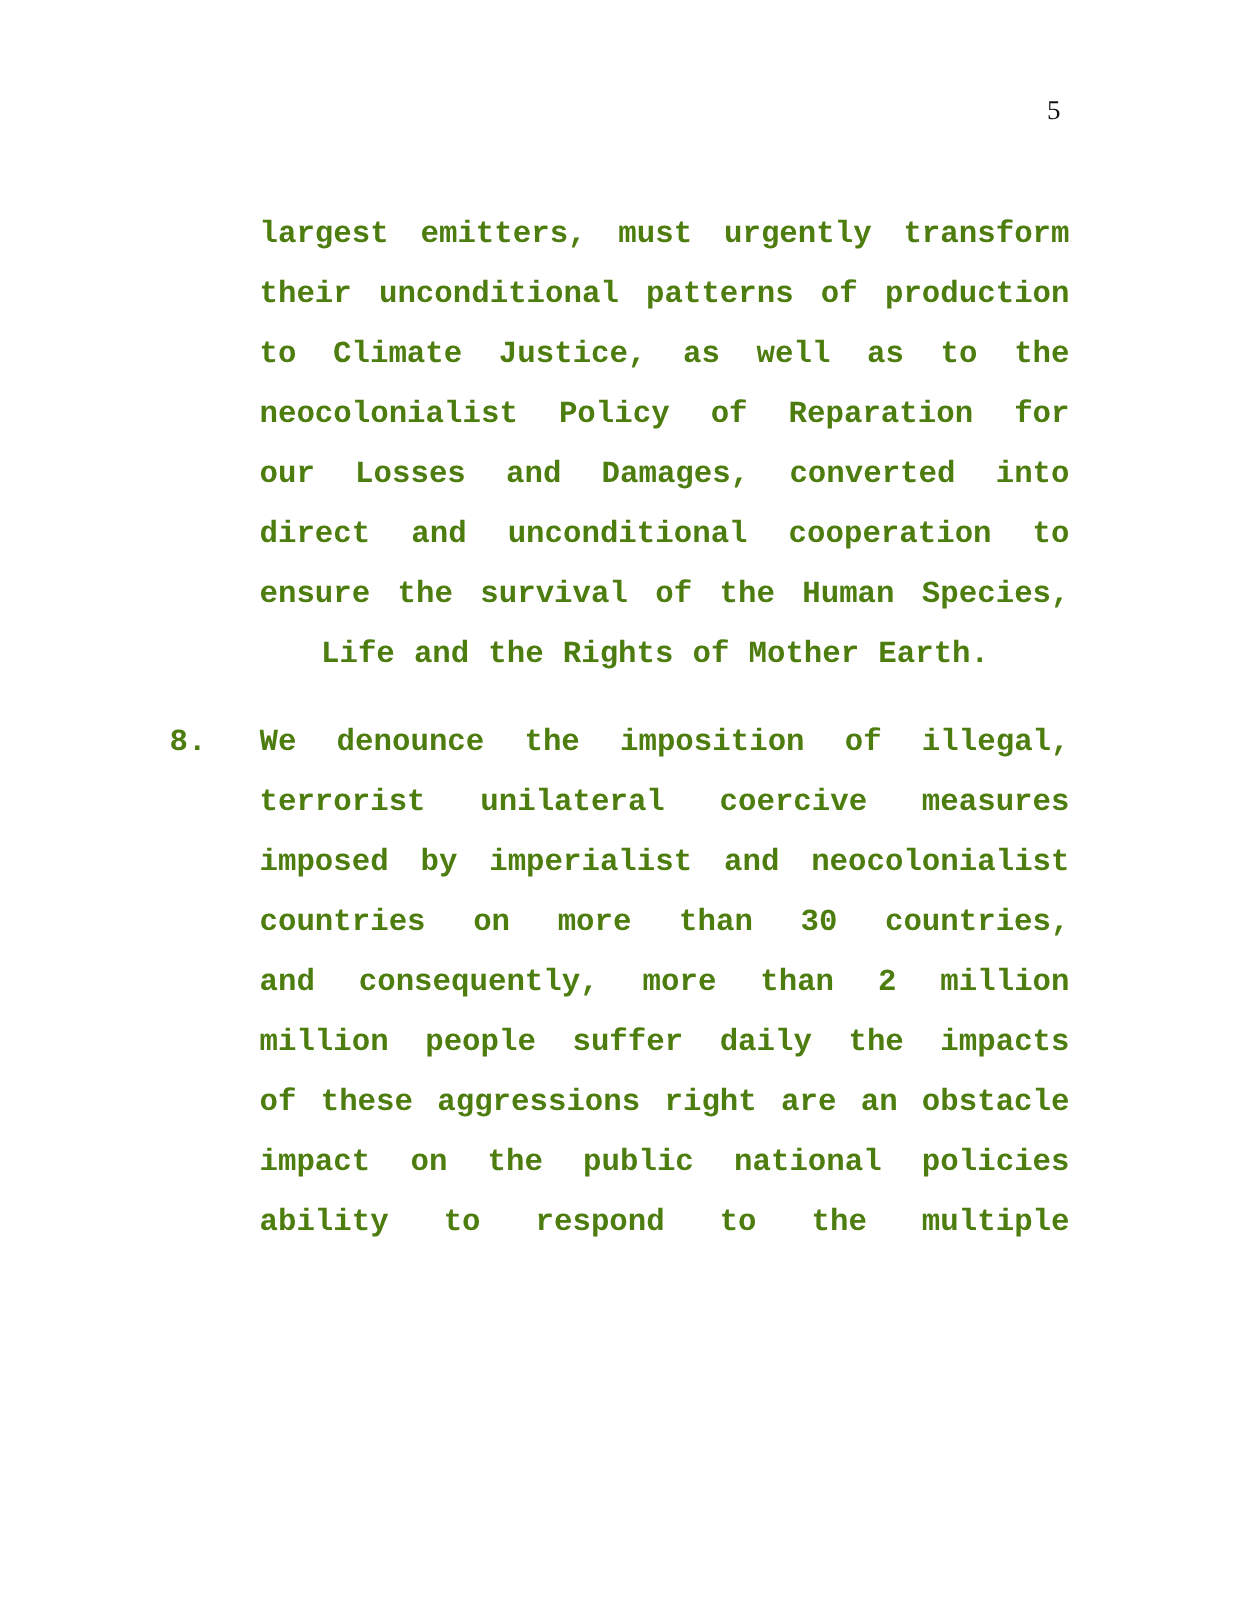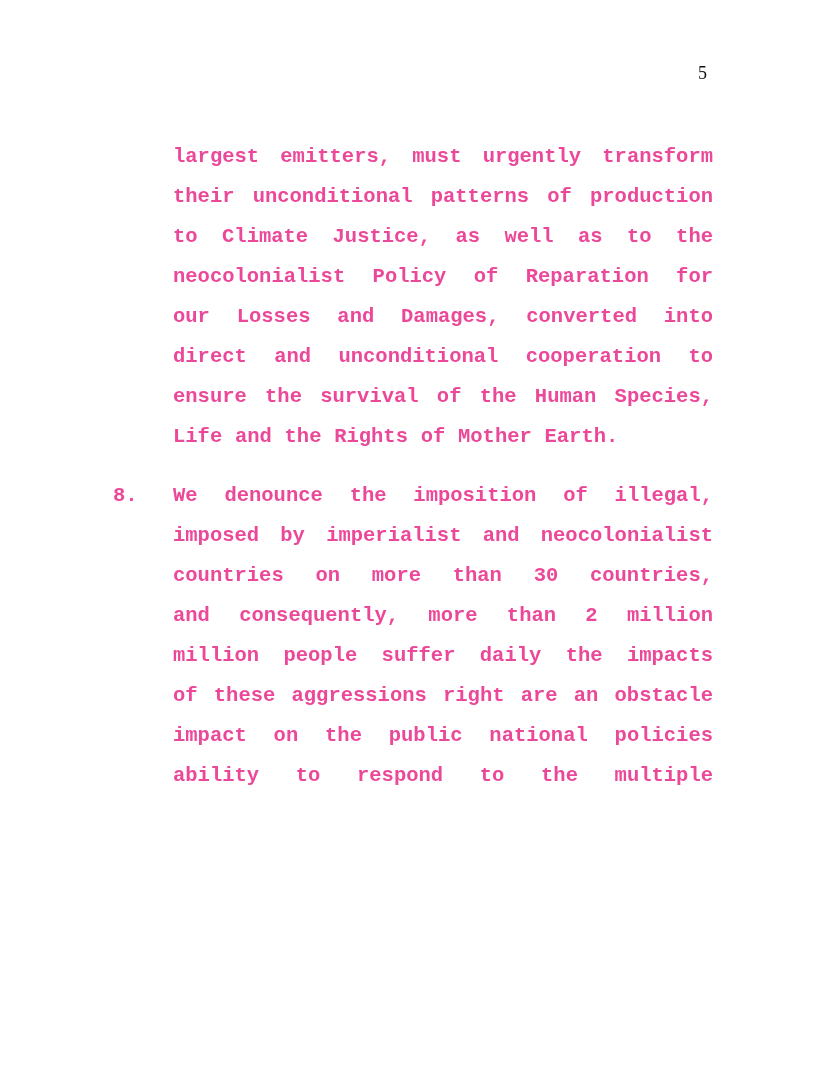--- a/index.html
+++ b/index.html
@@ -21,39 +21,40 @@
     left: 698px;
     font-family: "Liberation Serif", serif;
     font-size: 18px;
     color: #111111;
   }
   .content {
     position: absolute;
     top: 137px;
     left: 173px;
     width: 540px;
-    color: #ec4899;
+    color: #4d7c0f;
   }
   .paragraph {
     position: relative;
     font-size: 20.5px;
     font-weight: bold;
     line-height: 40px;
   }
   .paragraph.numbered { margin-top: 19px; }
   .line {
     height: 40px;
     overflow: hidden;
     text-align: justify;
     text-align-last: justify;
     word-spacing: 0.02em;
   }
   .line.no-just {
     text-align: left;
     text-align-last: left;
+    margin-left: 41px;
   }
   .marker {
     position: absolute;
     left: -60px;
     top: 0;
     line-height: 40px;
     font-weight: bold;
   }
 </style>
 </head>
@@ -72,20 +73,21 @@
       <div class="line">neocolonialist Policy of Reparation for</div>
       <div class="line">our Losses and Damages, converted into</div>
       <div class="line">direct and unconditional cooperation to</div>
       <div class="line">ensure the survival of the Human Species,</div>
       <div class="line no-just">Life and the Rights of Mother Earth.</div>
     </div>
 
     <div class="paragraph numbered">
       <span class="marker">8.</span>
       <div class="line">We denounce the imposition of illegal,</div>
+      <div class="line">terrorist unilateral coercive measures</div>
       <div class="line">imposed by imperialist and neocolonialist</div>
       <div class="line">countries on more than 30 countries,</div>
       <div class="line">and consequently, more than 2 million</div>
       <div class="line">million people suffer daily the impacts</div>
       <div class="line">of these aggressions right are an obstacle</div>
       <div class="line">impact on the public national policies</div>
       <div class="line">ability to respond to the multiple</div>
     </div>
 
   </div>

